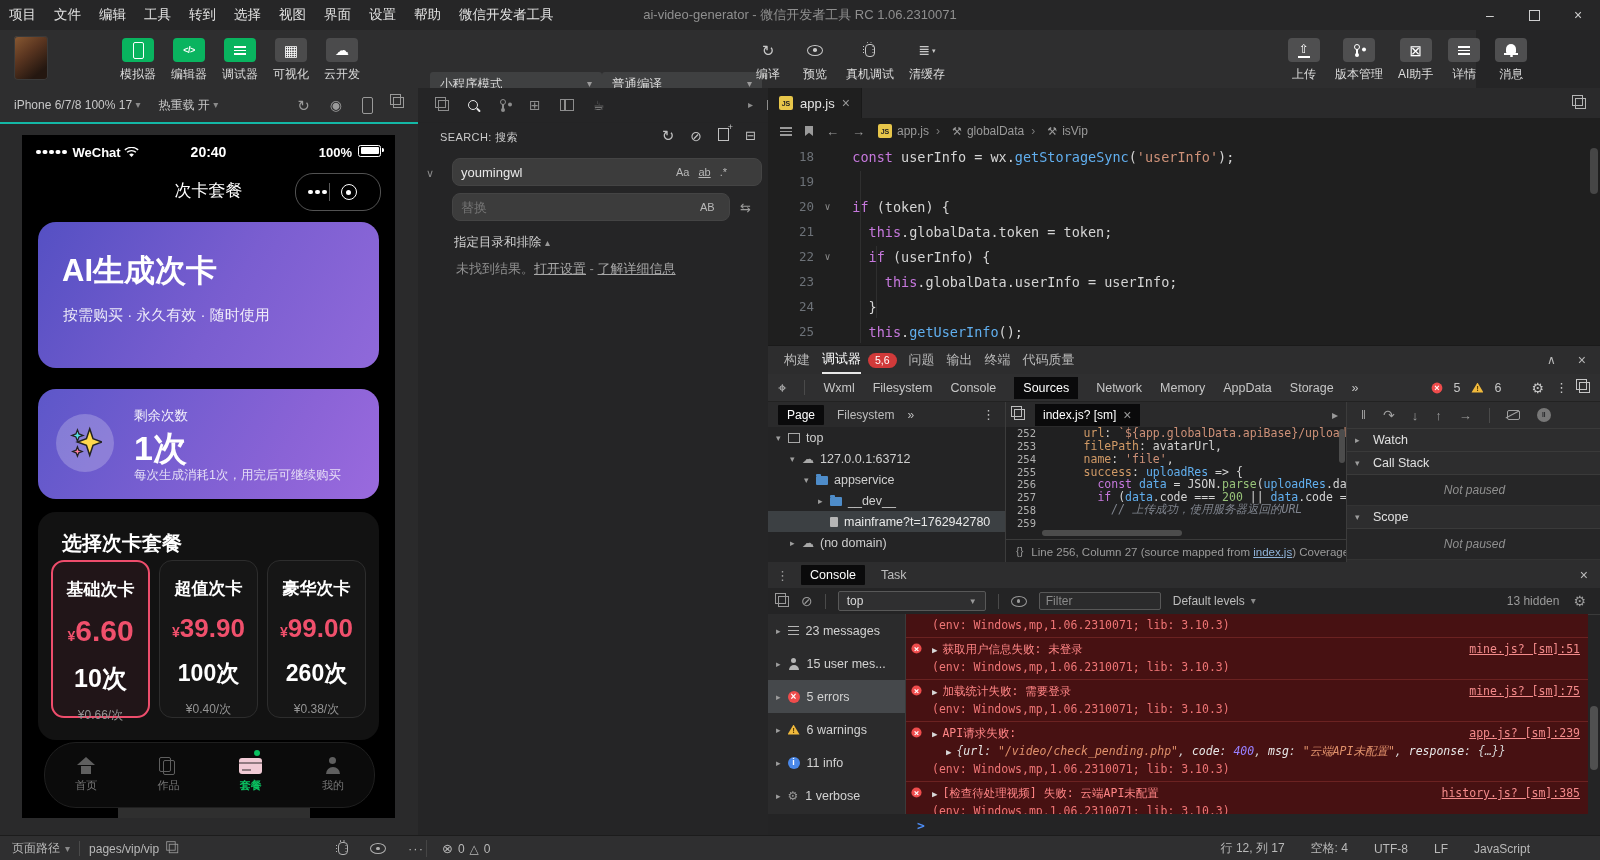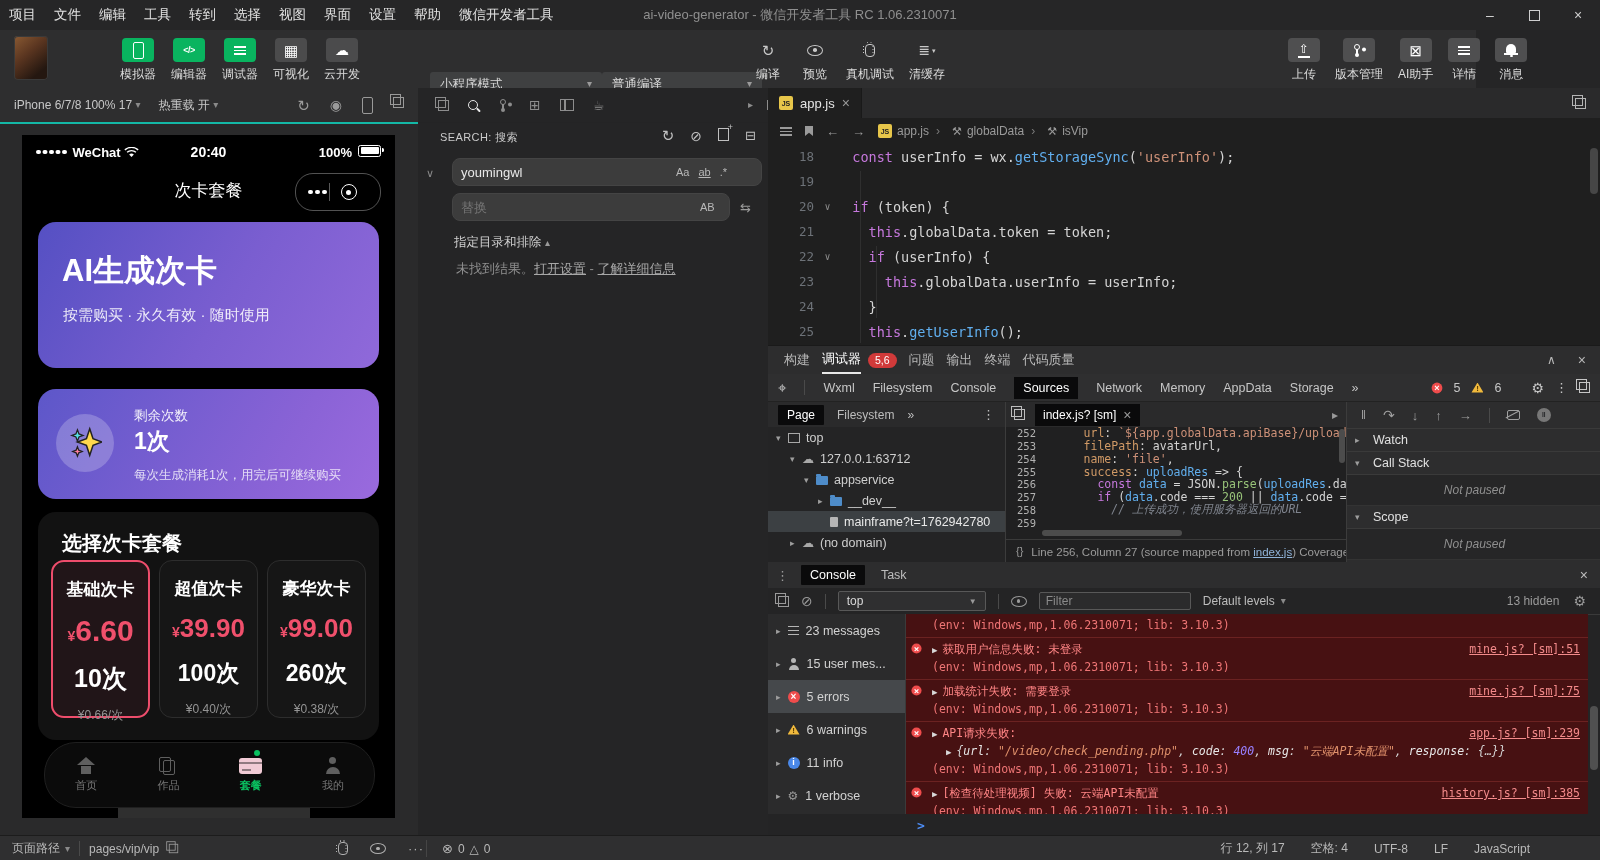--- a/index.html
+++ b/index.html
@@ -141,21 +141,21 @@
   .dots3{width:4.5px;height:4.5px;border-radius:50%;background:#fff;box-shadow:7px 0 0 #fff,14px 0 0 #fff;margin-left:12px}
   .capdiv{width:1px;height:18px;background:rgba(255,255,255,.35);margin-left:16px}
   .ring{width:14px;height:14px;border:1.8px solid #fff;border-radius:50%;position:relative;margin-left:11px}
   .ring::before{content:"";position:absolute;inset:0;margin:auto;width:5px;height:5px;border-radius:50%;background:#fff}
   #p-banner{position:absolute;left:16px;top:87px;width:341px;height:146px;border-radius:18px;background:linear-gradient(120deg,#5550c3 0%,#7a5ed0 55%,#9069da 100%)}
   #p-banner .t{position:absolute;left:24px;top:28px;font-size:31px;font-weight:bold;color:#fff}
   #p-banner .s{position:absolute;left:25px;top:84px;font-size:15px;color:rgba(255,255,255,.88)}
   #p-balance{position:absolute;left:16px;top:254px;width:341px;height:110px;border-radius:18px;background:linear-gradient(120deg,#5d57c9 0%,#8a63d6 70%,#9a6ade 100%)}
   #p-balance .ic{position:absolute;left:18px;top:25px;width:58px;height:58px;border-radius:50%;background:rgba(255,255,255,.22);display:flex;align-items:center;justify-content:center}
   #p-balance .l1{position:absolute;left:96px;top:18px;font-size:13.5px;color:rgba(255,255,255,.9)}
-  #p-balance .l2{position:absolute;left:96px;top:37px;font-size:23px;font-weight:bold;color:#fff}
+  #p-balance .l2{position:absolute;left:96px;top:37px;font-size:34px;font-weight:bold;color:#fff}
   #p-balance .l3{position:absolute;left:96px;top:78px;font-size:12.5px;color:rgba(255,255,255,.78)}
   #p-packages{position:absolute;left:16px;top:377px;width:341px;height:228px;border-radius:18px;background:#121212}
   #p-packages .hd{position:absolute;left:24px;top:18px;font-size:20px;font-weight:bold;color:#fff}
   #p-cards{position:absolute;left:13px;top:48px;display:flex;gap:9px}
   .pcard{width:99px;height:158px;border-radius:13px;border:1.5px solid #2d2d2d;background:#161616;display:flex;flex-direction:column;align-items:center;padding-top:16px;box-sizing:border-box}
   .pcard.selected{border:2px solid #ee4d6c;background:rgba(238,77,108,.07)}
   .pcard .nm{font-size:17px;font-weight:bold;color:#fff}
   .pcard .pr{margin-top:13px;color:#f0506c;font-weight:bold}
   .pcard .pr .cur{font-size:14px}
   .pcard .pr .val{font-size:26px}
@@ -247,21 +247,21 @@
 
   #consolep{position:relative;height:275px;background:#242425}
   #con-head{height:26px;background:#2d2d2e;display:flex;align-items:center;position:relative}
   #con-head .kb{margin-left:8px;color:#9a9a9a}
   #con-head .chip{margin-left:12px;font-size:12.5px}
   #con-task{margin-left:16px;font-size:12.5px;color:#bdbdbd}
   #con-close{position:absolute;right:12px;color:#bdbdbd}
   #con-tools{height:26px;border-bottom:1px solid #3a3a3a;display:flex;align-items:center;gap:12px;padding-left:10px;color:#9a9a9a;position:relative}
   #con-ctx{width:130px;height:18px;border:1px solid #585858;background:#2f2f30;border-radius:2px;display:flex;align-items:center;padding:0 8px;font-size:12px;color:#d8d8d8}
   #con-ctx .car{margin-left:auto;font-size:8px;color:#9a9a9a}
-  #con-filter{width:152px;height:18px;border:1px solid #585858;background:#2b2b2c;border-radius:2px;font-size:12px;color:#ddd;padding:0 6px;outline:none;box-sizing:border-box;font-family:inherit}
+  #con-filter{width:122px;height:18px;border:1px solid #585858;background:#2b2b2c;border-radius:2px;font-size:12px;color:#ddd;padding:0 6px;outline:none;box-sizing:border-box;font-family:inherit}
   #con-filter::placeholder{color:#8a8a8a}
   #con-levels{font-size:12px;color:#bdbdbd;display:flex;gap:6px;align-items:center}
   #con-right{position:absolute;right:14px;display:flex;gap:14px;align-items:center;font-size:12px;color:#9a9a9a}
   #con-body{position:absolute;left:0;top:52px;right:0;height:200px;display:flex}
   #con-side{width:137px;background:#2b2b2c;border-right:1px solid #3b3b3b;flex:none}
   .srow{height:33px;display:flex;align-items:center;gap:7px;padding-left:8px;font-size:12.5px;color:#d2d2d2}
   .srow.sel{background:#45484b}
   .sarr{color:#9e9e9e;font-size:9px}
   #con-msgs{flex:1;overflow:hidden;position:relative;margin-right:12px}
   .crow{position:relative;background:#471112;border-bottom:1px solid #6b2221;padding:3px 6px 3px 0;font-size:11.5px;line-height:17px}

